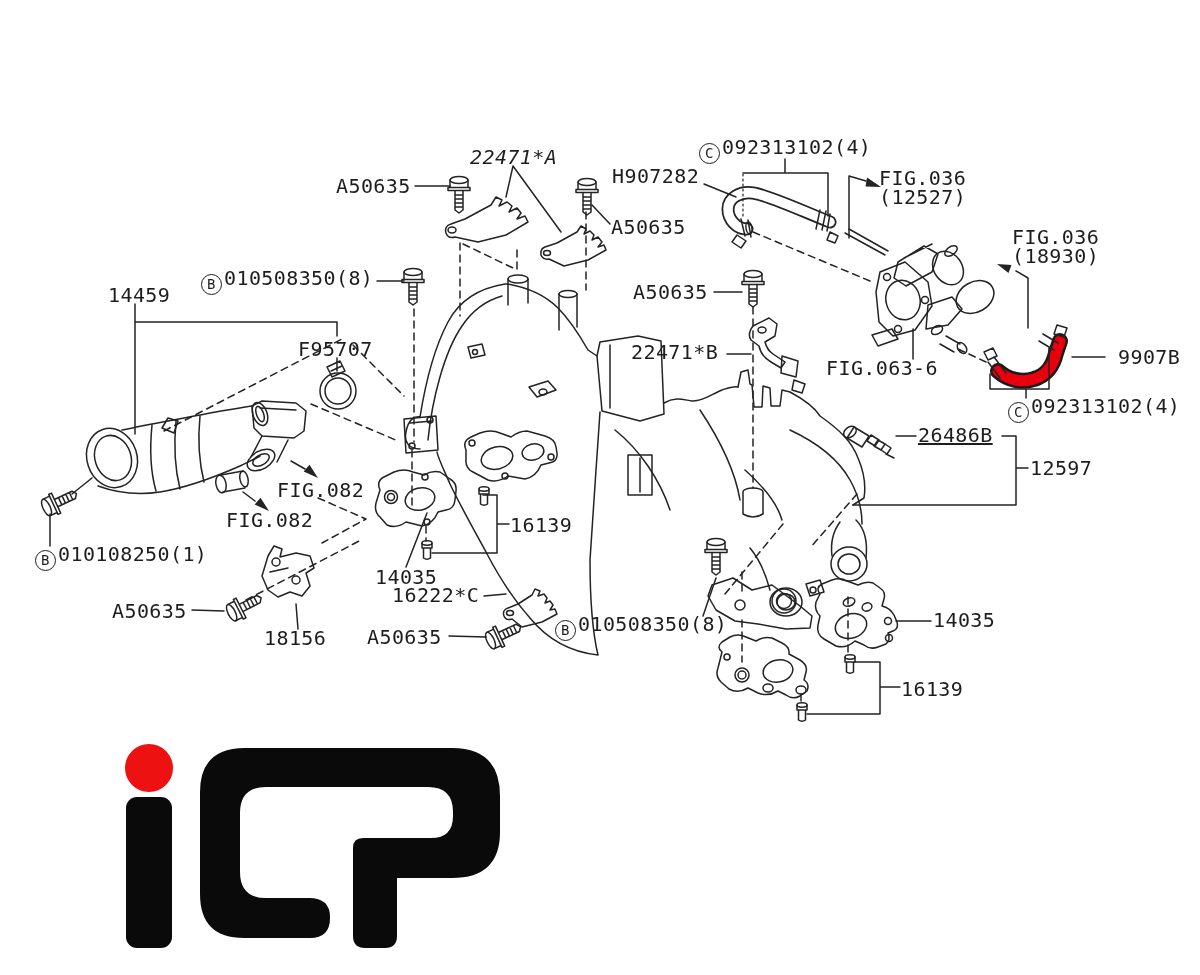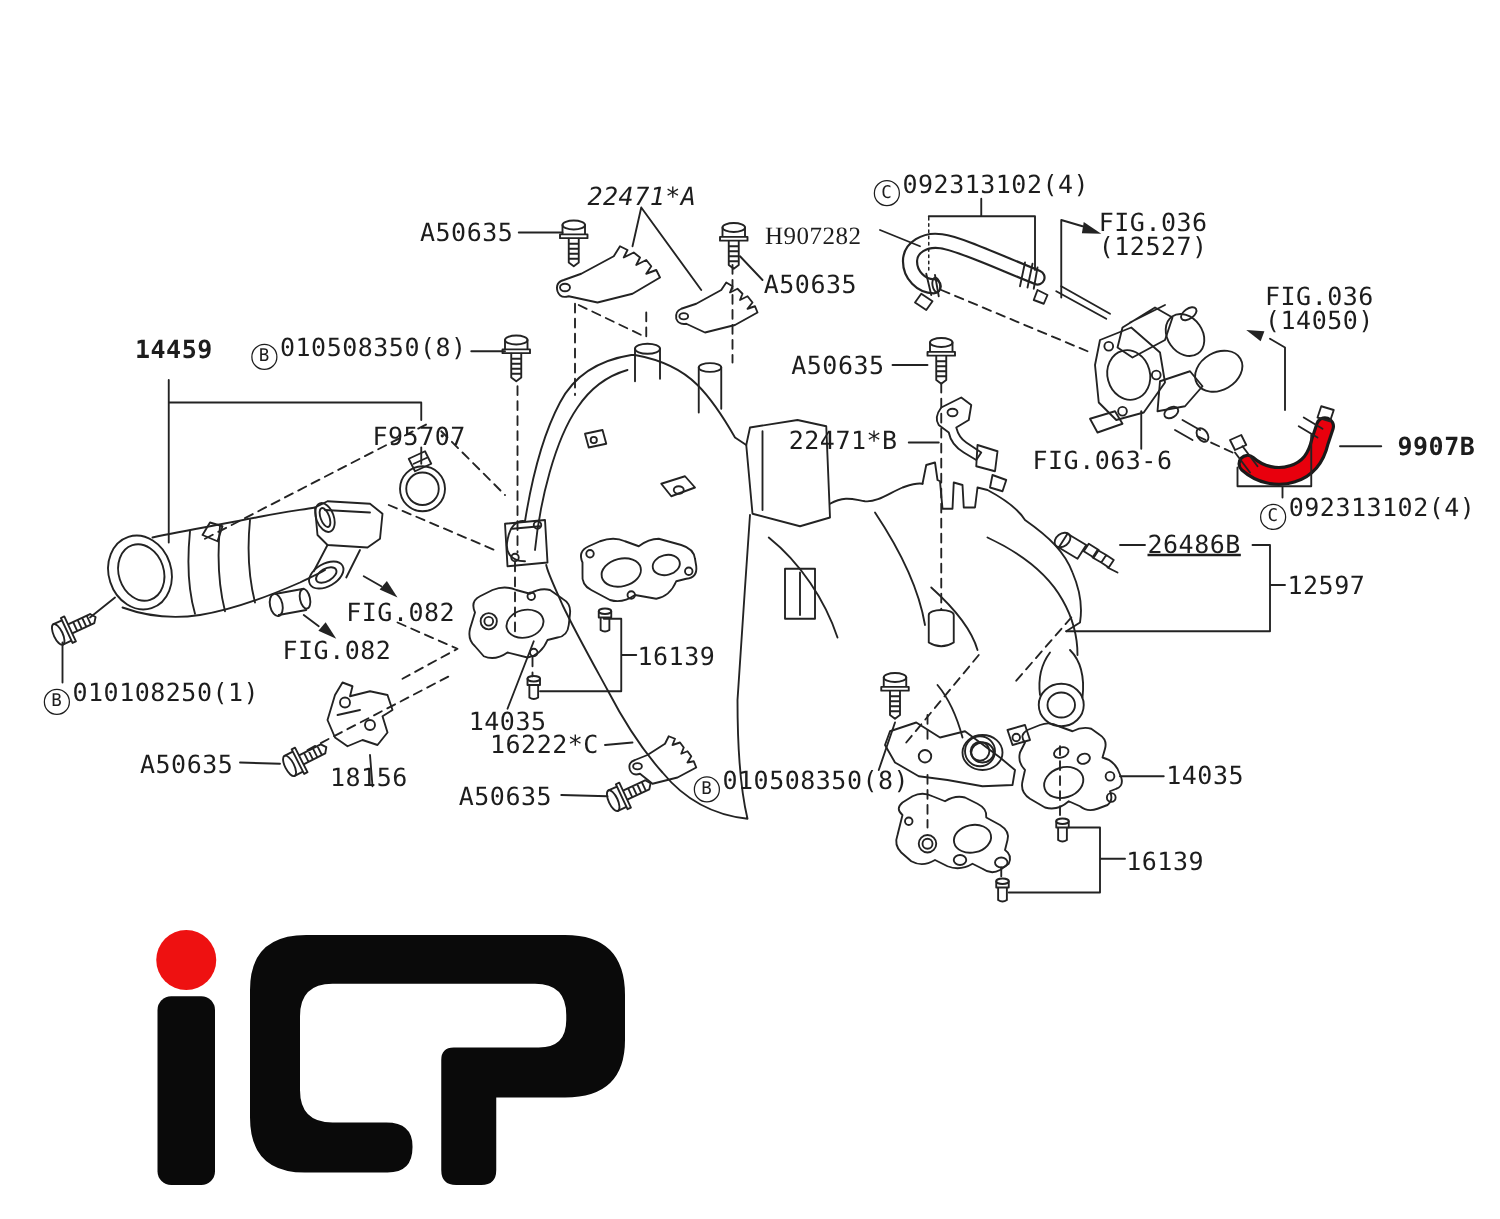--- a/index.html
+++ b/index.html
@@ -319,47 +319,47 @@
 
   <g>
     <circle class="logored" cx="149" cy="768" r="24"></circle>
     <rect class="logoblk" x="126" y="797" width="46" height="151" rx="11"></rect>
     <path class="logoblk" d="M245,748 H452 Q500,748 500,796 V832 Q500,878 452,878 H397 V936 Q397,948 385,948 H365 Q353,948 353,936 V848 Q353,838 363,838 H431 Q453,838 453,816 V812 Q453,787 428,787 H266 Q240,787 240,813 V872 Q240,898 266,898 H309 Q330,898 330,917 V918 Q330,938 310,938 H244 Q200,938 200,894 V792 Q200,748 245,748 Z"></path>
   </g>
 </svg>
 
 <div class="lbl" style="left:336px; top:177px;">A50635</div>
 <div class="lbl" style="left:470px; top:148px;font-style:italic;">22471*A</div>
-<div class="lbl" style="left:612px; top:180px;font-family:Liberation Serif, serif;">H907282</div>
+<div class="lbl" style="left:612px; top:167px;">H907282</div>
 <div class="lbl" style="left:611px; top:218px;">A50635</div>
 <div class="lbl" style="left:699px; top:138px;"><span class="circ">C</span><span>092313102(4)</span></div>
 <div class="lbl" style="left:879px; top:169px;">
       <div>FIG.036</div>
       <div>(12527)</div>
     </div>
 <div class="lbl" style="left:1012px; top:228px;">
       <div>FIG.036</div>
-      <div>(14050)</div>
+      <div>(18930)</div>
     </div>
 <div class="lbl" style="left:201px; top:269px;"><span class="circ">B</span><span>010508350(8)</span></div>
-<div class="lbl" style="left:108px; top:270px;font-weight:bold;">14459</div>
+<div class="lbl" style="left:108px; top:286px;">14459</div>
 <div class="lbl" style="left:298px; top:340px;">F95707</div>
 <div class="lbl" style="left:633px; top:283px;">A50635</div>
 <div class="lbl" style="left:631px; top:343px;text-align:center;">22471*B</div>
 <div class="lbl" style="left:826px; top:359px;">FIG.063-6</div>
-<div class="lbl" style="left:1118px; top:348px;font-weight:bold;">9907B</div>
+<div class="lbl" style="left:1118px; top:348px;">9907B</div>
 <div class="lbl" style="left:1008px; top:397px;"><span class="circ">C</span><span>092313102(4)</span></div>
 <div class="lbl" style="left:918px; top:426px;text-decoration:underline;">26486B</div>
 <div class="lbl" style="left:1030px; top:459px;">12597</div>
 <div class="lbl" style="left:277px; top:481px;">FIG.082</div>
 <div class="lbl" style="left:226px; top:511px;">FIG.082</div>
 <div class="lbl" style="left:35px; top:545px;"><span class="circ">B</span><span>010108250(1)</span></div>
 <div class="lbl" style="left:510px; top:516px;">16139</div>
 <div class="lbl" style="left:375px; top:568px;">14035</div>
 <div class="lbl" style="left:392px; top:586px;">16222*C</div>
 <div class="lbl" style="left:112px; top:602px;">A50635</div>
-<div class="lbl" style="left:264px; top:613px;">18156</div>
+<div class="lbl" style="left:264px; top:629px;">18156</div>
 <div class="lbl" style="left:367px; top:628px;">A50635</div>
 <div class="lbl" style="left:555px; top:615px;"><span class="circ">B</span><span>010508350(8)</span></div>
 <div class="lbl" style="left:933px; top:611px;">14035</div>
 <div class="lbl" style="left:901px; top:680px;">16139</div>
 
 </div>
 
 </body></html>

